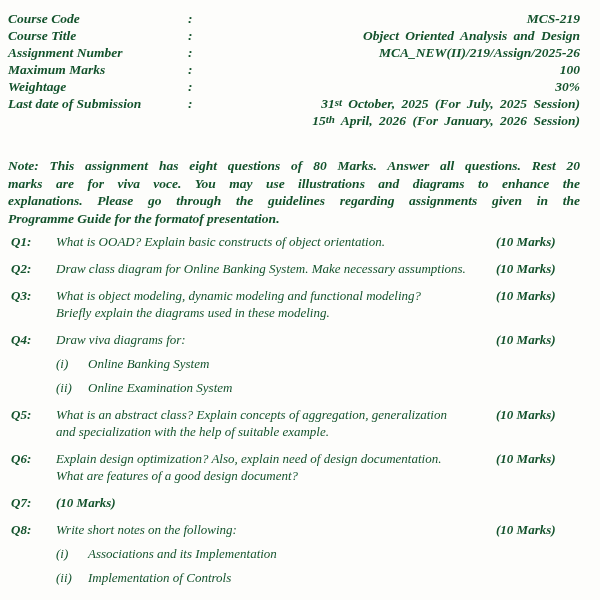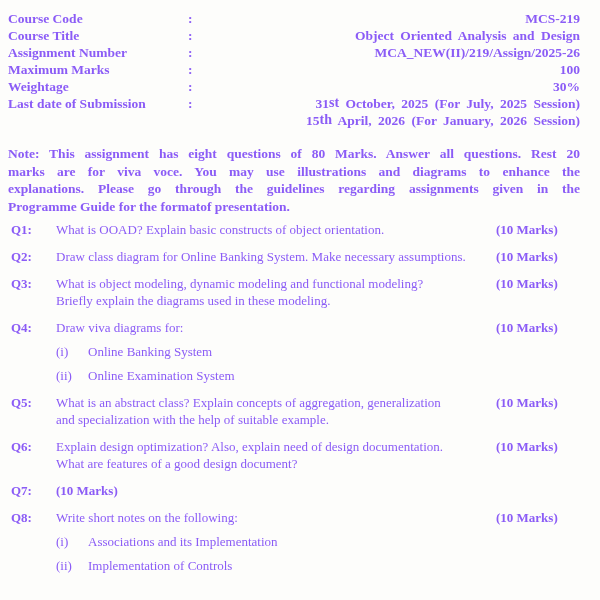--- a/index.html
+++ b/index.html
@@ -1,33 +1,33 @@
 <!DOCTYPE html>
 <html><head>
 <meta charset="utf-8">
 <style>
   html,body{margin:0;padding:0;background:#ffffff;}
   .page{
     width:600px;height:600px;box-sizing:border-box;
-    background:#fdfdfb;color:#8b5cf6;
+    background:#fdfdfb;color:#14532d;
     font-family:"Liberation Serif","DejaVu Serif",serif;
-    padding:10px 20px 0 8px;overflow:hidden;
+    padding:10px 20px 0 8px;overflow:hidden;font-style:italic;
   }
   
   .header{
     display:grid;grid-template-columns:178px 38px 1fr;
     font-weight:bold;font-size:13.5px;line-height:17px;
   }
   .hrow{display:contents;}
   .hlabel{white-space:nowrap;}
   .hcolon{text-align:left;padding-left:2px;}
   .hval{word-spacing:3px;text-align:right;}
-  .sup{font-size:14px;vertical-align:top;position:relative;top:-1px;}
+  .sup{font-size:11px;vertical-align:top;position:relative;top:-1px;}
   
-  .note{margin-top:16px;font-weight:bold;font-size:13.5px;line-height:17.5px;}
+  .note{margin-top:28px;font-weight:bold;font-size:13.5px;line-height:17.5px;}
   .note-line{text-align:justify;text-align-last:justify;}
   .note-line.last{text-align-last:left;}
   
   .questions{margin-top:6px;font-size:13px;margin-left:3px;}
   .q{display:flex;align-items:flex-start;margin-bottom:10px;}
   .qnum{font-weight:bold;width:45px;flex:none;line-height:17px;}
   .qbody{flex:1;line-height:17px;}
   .qline{line-height:17px;}
   .qmarks{font-weight:bold;flex:none;width:84px;white-space:nowrap;line-height:17px;}
   .subitems{margin-top:2px;}

